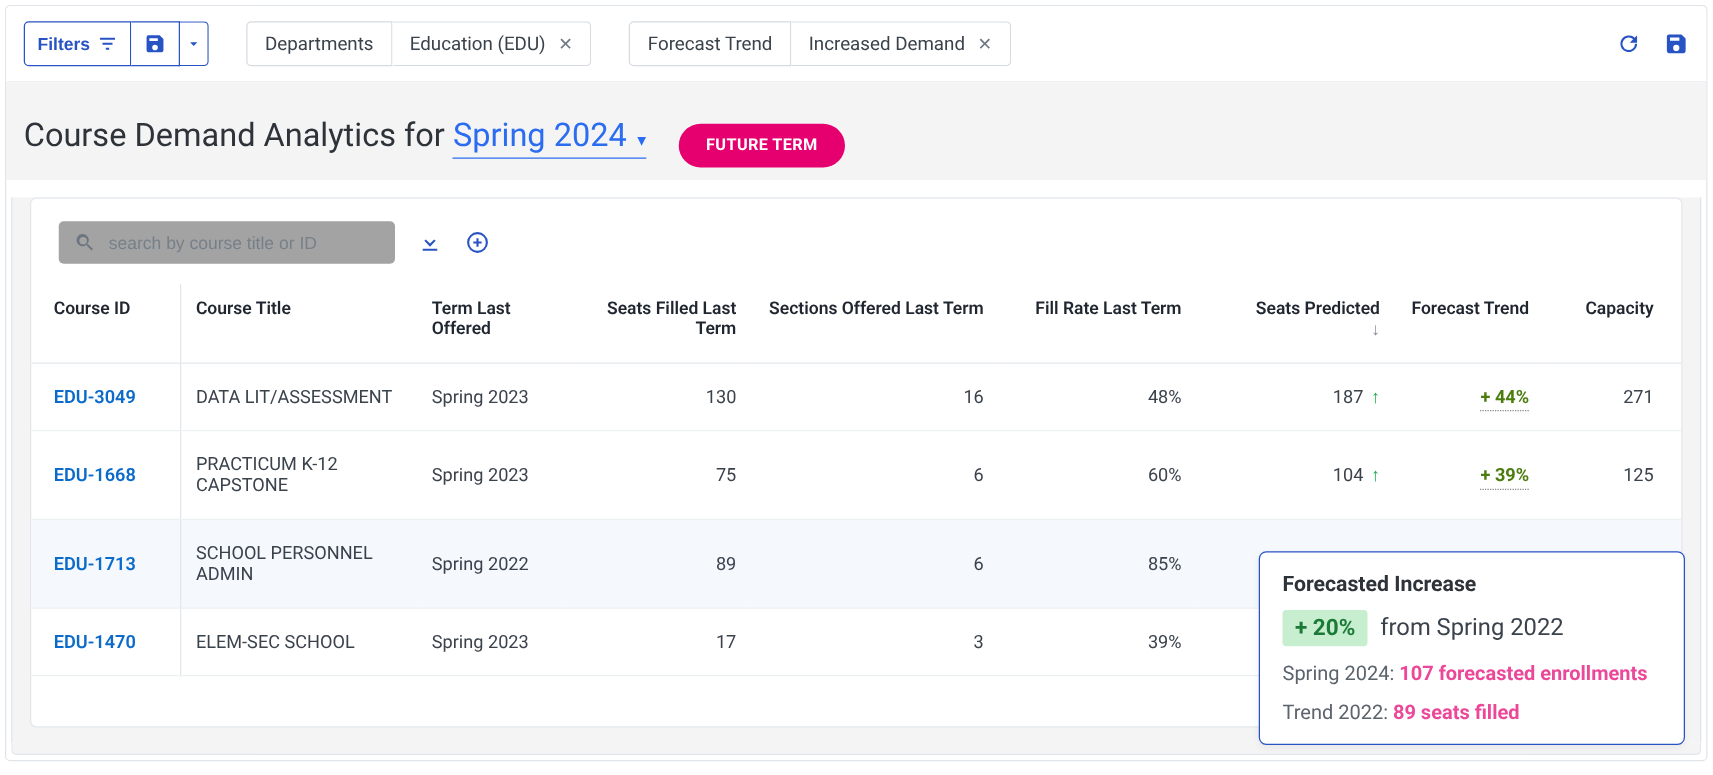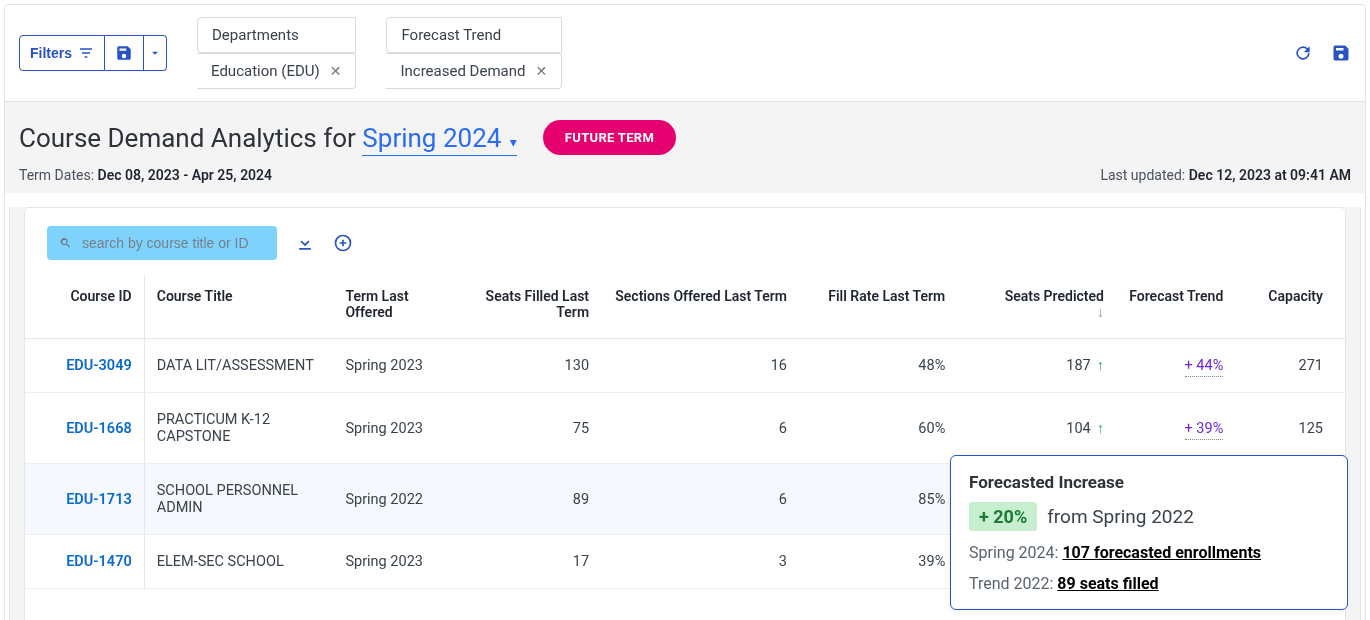--- a/index.html
+++ b/index.html
@@ -40,21 +40,21 @@
     gap: 6px;
     font-weight: 600;
     font-size: 14px;
     cursor: pointer;
     height: 36px;
     text-align: right;
   }
   .btn-outline.first { border-radius: 4px 0 0 4px; }
   .btn-outline.mid   { border-left: none; }
   .btn-outline.last  { border-radius: 0 4px 4px 0; border-left: none; padding: 6px 4px; }
-  .chip-group { display: flex; margin-left: 22px; flex-direction: column; }
+  .chip-group { display: flex; margin-left: 22px; }
   .chip {
     border: 1px solid #d5dbe1;
     background: #fff;
     padding: 8px 14px;
     display: flex;
     align-items: center;
     gap: 10px;
     font-size: 15px;
     color: #3a424c;
     height: 36px;
@@ -83,20 +83,21 @@
   }
   .title .caret { color: #2b6cf0; font-size: 14px; margin-left: 2px; }
   .pill {
     background: #e6006f;
     color: #fff;
     font-weight: 700;
     font-size: 13px;
     padding: 10px 22px;
     border-radius: 999px;
     letter-spacing: .3px;
+    margin-top: 15px;
   }
   .sub-row {
     display: flex;
     justify-content: space-between;
     font-size: 14px;
     color: #4a525c;
     margin-top: 12px;
   }
   .sub-row .lbl { color: #4a525c; }
   .sub-row b { color: #1f2630; font-weight: 600; }
@@ -109,27 +110,27 @@
     border-radius: 5px;
     overflow: hidden;
   }
   .card-head {
     display: flex;
     align-items: center;
     padding: 18px 22px 16px 22px;
   }
   .card-title { font-size: 20px; color: #2e3339; flex: 1; }
   .search-box {
-    background: #7dd3fc;
+    background: #a3a3a3;
     border-radius: 4px;
     padding: 8px 12px;
     display: flex;
     align-items: center;
     gap: 8px;
-    width: 230px;
+    width: 269px;
     color: #6b747f;
     justify-content: flex-end;
   }
   .search-box input {
     background: transparent;
     border: none;
     outline: none;
     font-size: 14px;
     flex: 1;
     color: #3a424c;
@@ -149,47 +150,47 @@
     vertical-align: top;
   }
   tbody td {
     padding: 18px 12px;
     border-bottom: 1px solid #eef1f4;
     font-size: 14.5px;
     color: #3a424c;
     vertical-align: middle;
   }
   th.num, td.num { text-align: right; }
-  .col-id   { width: 120px; border-right: 1px solid #e3e7eb; padding-left: 18px; text-align: right; }
+  .col-id   { width: 120px; border-right: 1px solid #e3e7eb; padding-left: 18px; }
   th.col-id, td.col-id { border-right: 1px solid #e3e7eb; }
   .id-link { color: #0b6bcb; font-weight: 600; cursor: pointer; }
   tr.hover-row td { background: #f5f8fd; }
-  .trend-up { color: #6d28d9; font-weight: 400; }
+  .trend-up { color: #4d7c0f; font-weight: 700; }
   .seats-up { color: #1aab4a; margin-left: 6px; }
   .trend-cell .val { border-bottom: 1px dotted #888; padding-bottom: 2px; cursor: pointer; }
   .sort-ind { color: #8a919b; margin-left: 34px; }
 
   
   .float-row {
     position: absolute;
     right: 40px;
     top: 455px;
     display: flex;
     gap: 90px;
     font-size: 20px;
   }
   .float-row .seats { color: #2e3339; }
   .float-row .trend { color: #1aab4a; font-weight: 600; border-bottom: 1.5px dotted #7a8088; padding-bottom: 2px;}
 
   
   .tooltip {
     position: absolute;
     right: 22px;
-    top: 455px;
-    width: 398px;
+    top: 441px;
+    width: 341px;
     background: #fff;
     border: 1.5px solid #2853c4;
     border-radius: 6px;
     padding: 16px 18px 16px 18px;
     color: #3a424c;
     font-size: 16px;
     box-shadow: 0 2px 6px rgba(0,0,0,.05);
   }
   .tooltip h4 { margin: 0 0 10px 0; font-size: 17px; color: #2e3339; font-weight: 700; }
   .tooltip .badge {
@@ -197,21 +198,21 @@
     background: #c7efcf;
     color: #1c7a38;
     font-weight: 700;
     padding: 4px 10px;
     border-radius: 3px;
     font-size: 18px;
     margin-right: 6px;
   }
   .tooltip .from { font-size: 19px; color: #3a424c; margin-top: 24px; }
   .tooltip .line { margin-top: 12px; color: #5b636d; font-size: 16px; }
-  .tooltip .line b { color: #000000; font-weight: 700; text-decoration: underline; }
+  .tooltip .line b { color: #ec4899; font-weight: 700; }
 
   .bottom-edge { background:#f4f4f5; height:10px; margin: 0 4px 4px 4px; border: 1px solid #e1e5e9; border-top:none; border-radius: 0 0 4px 4px;}
 
   svg { display: block; }
 </style>
 </head>
 <body>
 
 <div class="top-wrap">
 <div class="top-bar">
@@ -267,30 +268,20 @@
     </span>
   </div>
 </div>
 
 <div class="header">
   <div class="title-row">
     <div class="title">
       <span>Course Demand Analytics for </span><span class="term"><span>Spring 2024</span> <span class="caret">▾</span></span>
     </div>
     <div class="pill">FUTURE TERM</div>
-  </div>
-  <div class="sub-row">
-    <div>
-      <span class="lbl">Term Dates:</span>
-      <b>Dec 08, 2023 - Apr 25, 2024</b>
-    </div>
-    <div>
-      <span class="lbl">Last updated:</span>
-      <b>Dec 12, 2023 at 09:41 AM</b>
-    </div>
   </div>
 </div>
 
 <div style="background:#f4f4f5; margin:0 4px; border-left:1px solid #e1e5e9; border-right:1px solid #e1e5e9; padding-bottom:2px;">
 <div class="card">
   <div class="card-head">
     <div class="search-box">
       <svg width="18" height="18" viewBox="0 0 24 24" fill="#6b747f">
               <path d="M15.5 14h-.79l-.28-.27a6.5 6.5 0 1 0-.7.7l.27.28v.79l5 5 1.5-1.5-5-5zM10 14a4 4 0 1 1 0-8 4 4 0 0 1 0 8z"></path>
             </svg>

